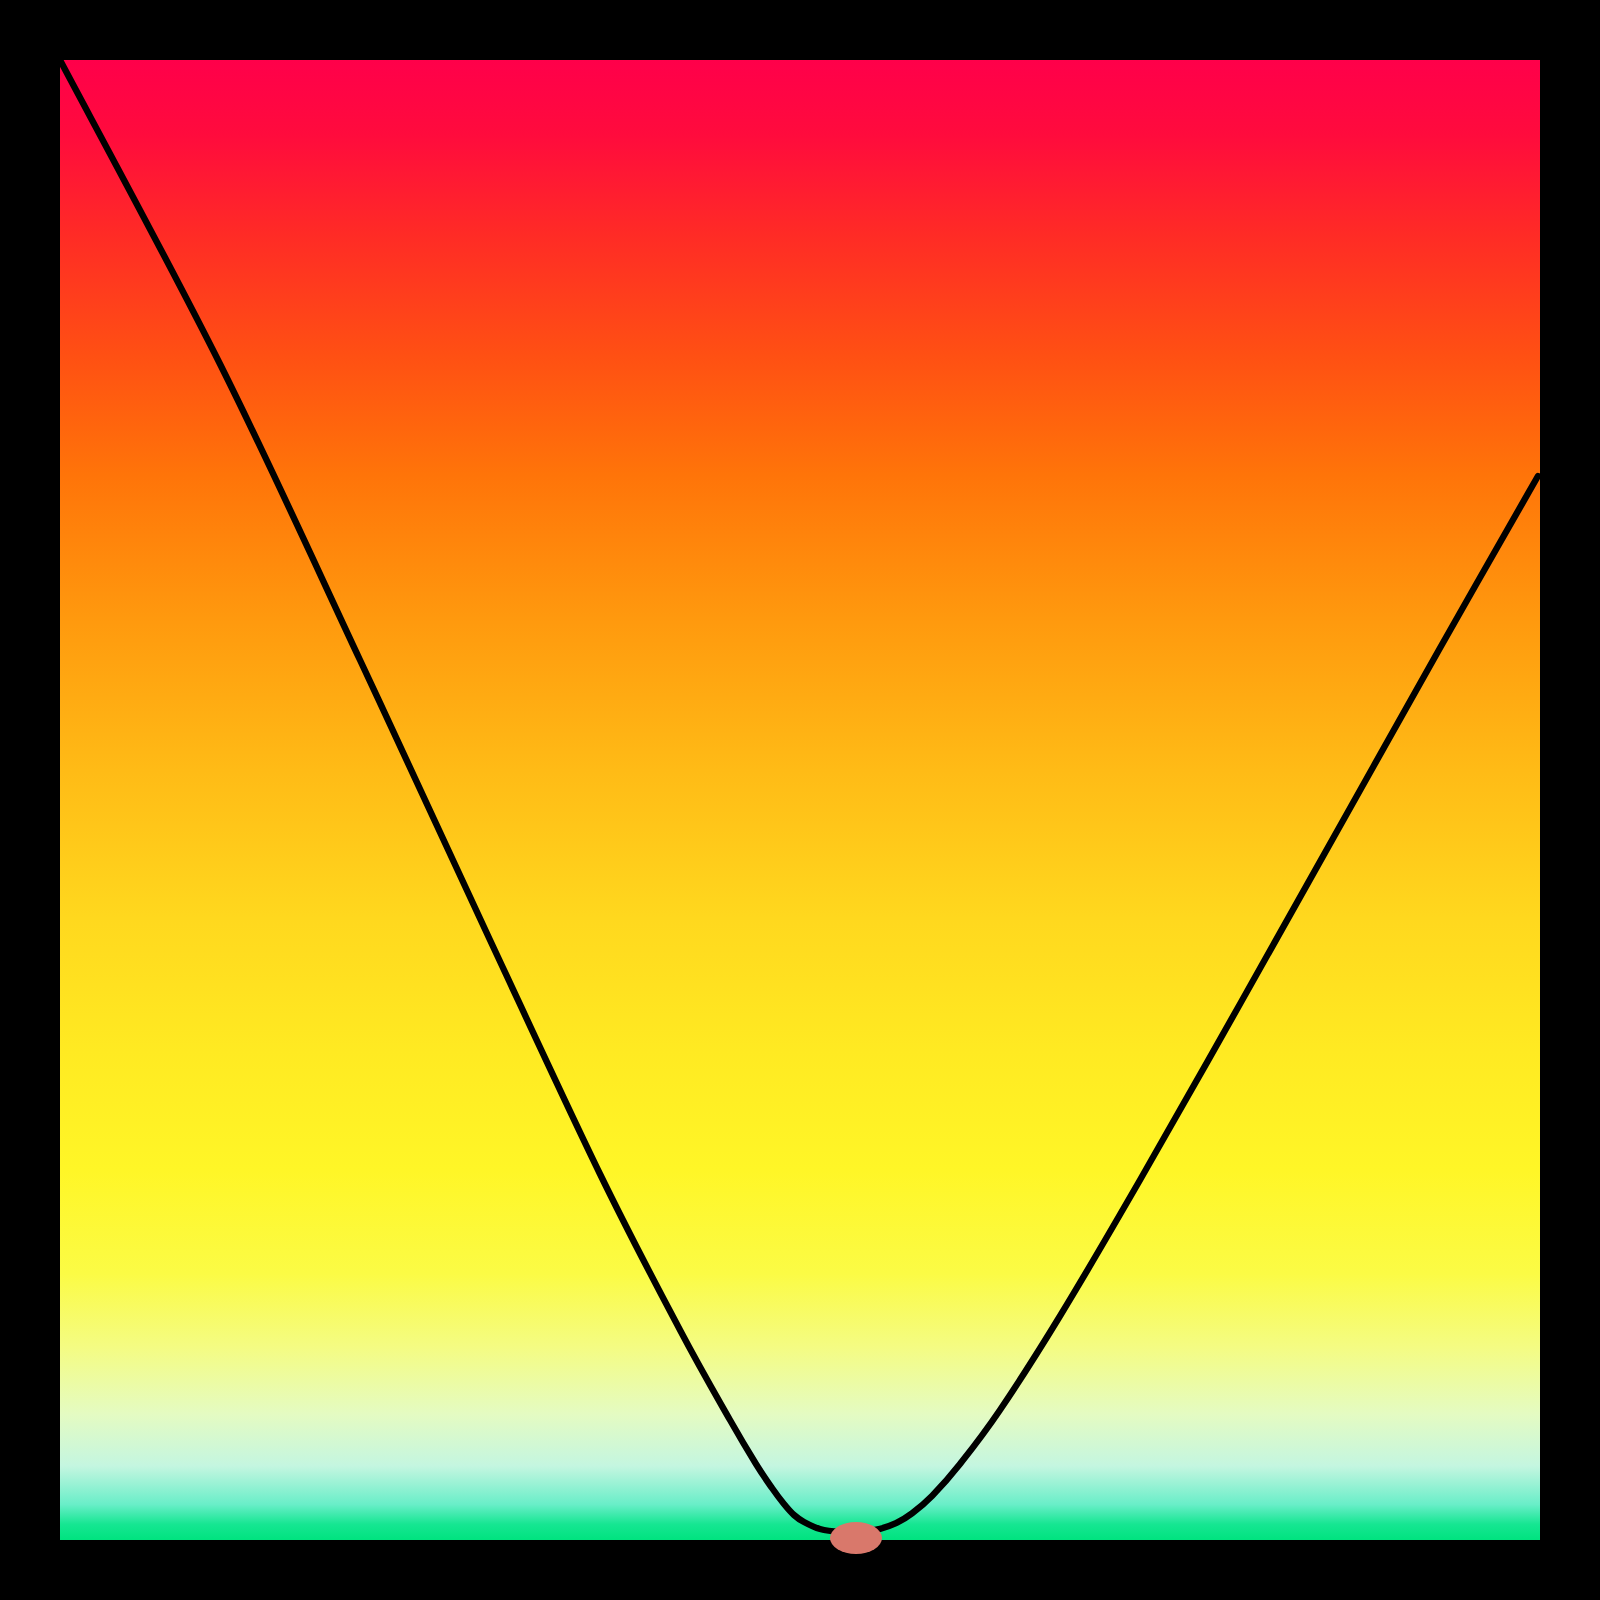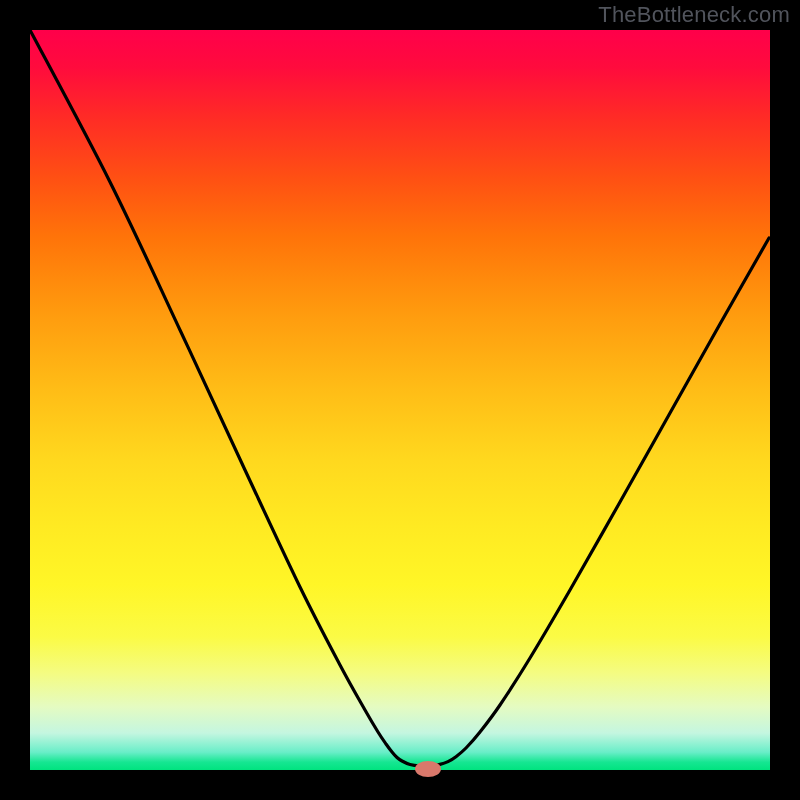--- a/index.html
+++ b/index.html
@@ -56,18 +56,17 @@
     position: absolute;
     border-radius: 50% / 50%;
     background: #d9786b;
   }
 </style>
 </head>
 <body>
 
 <div class="canvas">
   <div class="plot-area" id="plot" style="left: 30px; top: 30px; width: 740px; height: 740px;"></div>
-  <div class="watermark">TheBottleneck.com</div>
   <svg class="curve" width="800" height="800">
     <path id="curvePath" fill="none" stroke-width="3.2" stroke-linecap="round" stroke-linejoin="round" d="M 30 30 C 43.333333333333336 55.33333333333333, 85 132, 110 182 C 135 232, 157.5 282, 180 330 C 202.5 378, 225 427.1666666666667, 245 470 C 265 512.8333333333334, 284.1666666666667 554.5, 300 587 C 315.8333333333333 619.5, 329.1666666666667 644.5, 340 665 C 350.8333333333333 685.5, 358.6666666666667 698.8333333333334, 365 710 C 371.3333333333333 721.1666666666666, 374.5 726.3333333333334, 378 732 C 381.5 737.6666666666666, 383.6666666666667 740.6666666666666, 386 744 C 388.3333333333333 747.3333333333334, 390.1666666666667 749.75, 392 752 C 393.8333333333333 754.25, 395.3333333333333 756, 397 757.5 C 398.6666666666667 759, 399.8333333333333 759.8333333333334, 402 761 C 404.1666666666667 762.1666666666666, 407 763.6666666666666, 410 764.5 C 413 765.3333333333334, 416.6666666666667 765.75, 420 766 C 423.3333333333333 766.25, 426.6666666666667 766.2666666666667, 430 766 C 433.3333333333333 765.7333333333333, 437 765.1333333333333, 440 764.4 C 443 763.6666666666666, 445.3333333333333 762.8833333333333, 448 761.6 C 450.6666666666667 760.3166666666667, 453 758.9666666666667, 456 756.7 C 459 754.4333333333334, 462 752.1166666666667, 466 748 C 470 743.8833333333333, 474.3333333333333 739.1666666666666, 480 732 C 485.6666666666667 724.8333333333334, 491.6666666666667 717.3333333333334, 500 705 C 508.3333333333333 692.6666666666666, 518.3333333333334 677.1666666666666, 530 658 C 541.6666666666666 638.8333333333334, 555 616, 570 590 C 585 564, 603.3333333333334 531.5, 620 502 C 636.6666666666666 472.5, 653.3333333333334 442.6666666666667, 670 413 C 686.6666666666666 383.3333333333333, 703.5 353.1666666666667, 720 324 C 736.5 294.8333333333333, 760.8333333333334 252.33333333333334, 769 238" stroke="#000000"></path>
   </svg>
   <div class="bottom-dot" id="dot" style="left: 415px; top: 761px; width: 26px; height: 16px; background: rgb(217, 120, 107);"></div>
 </div>
 
 </body></html>

